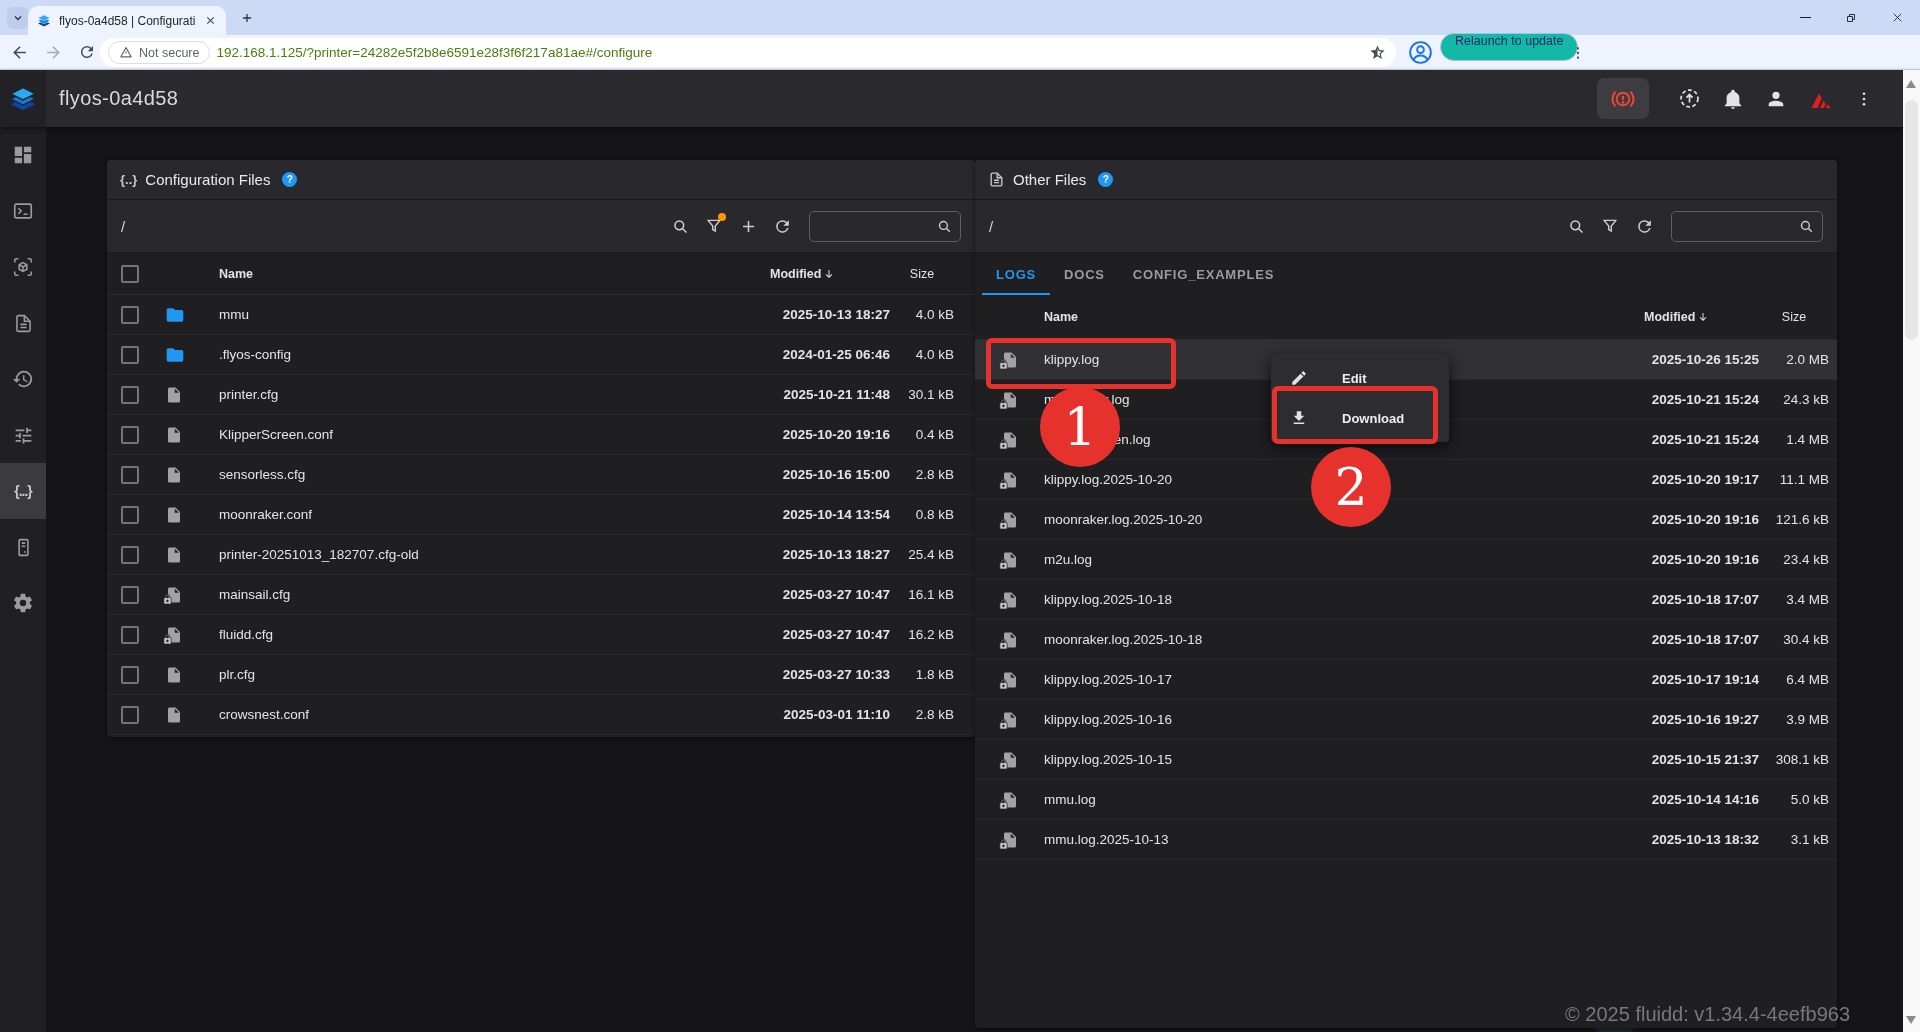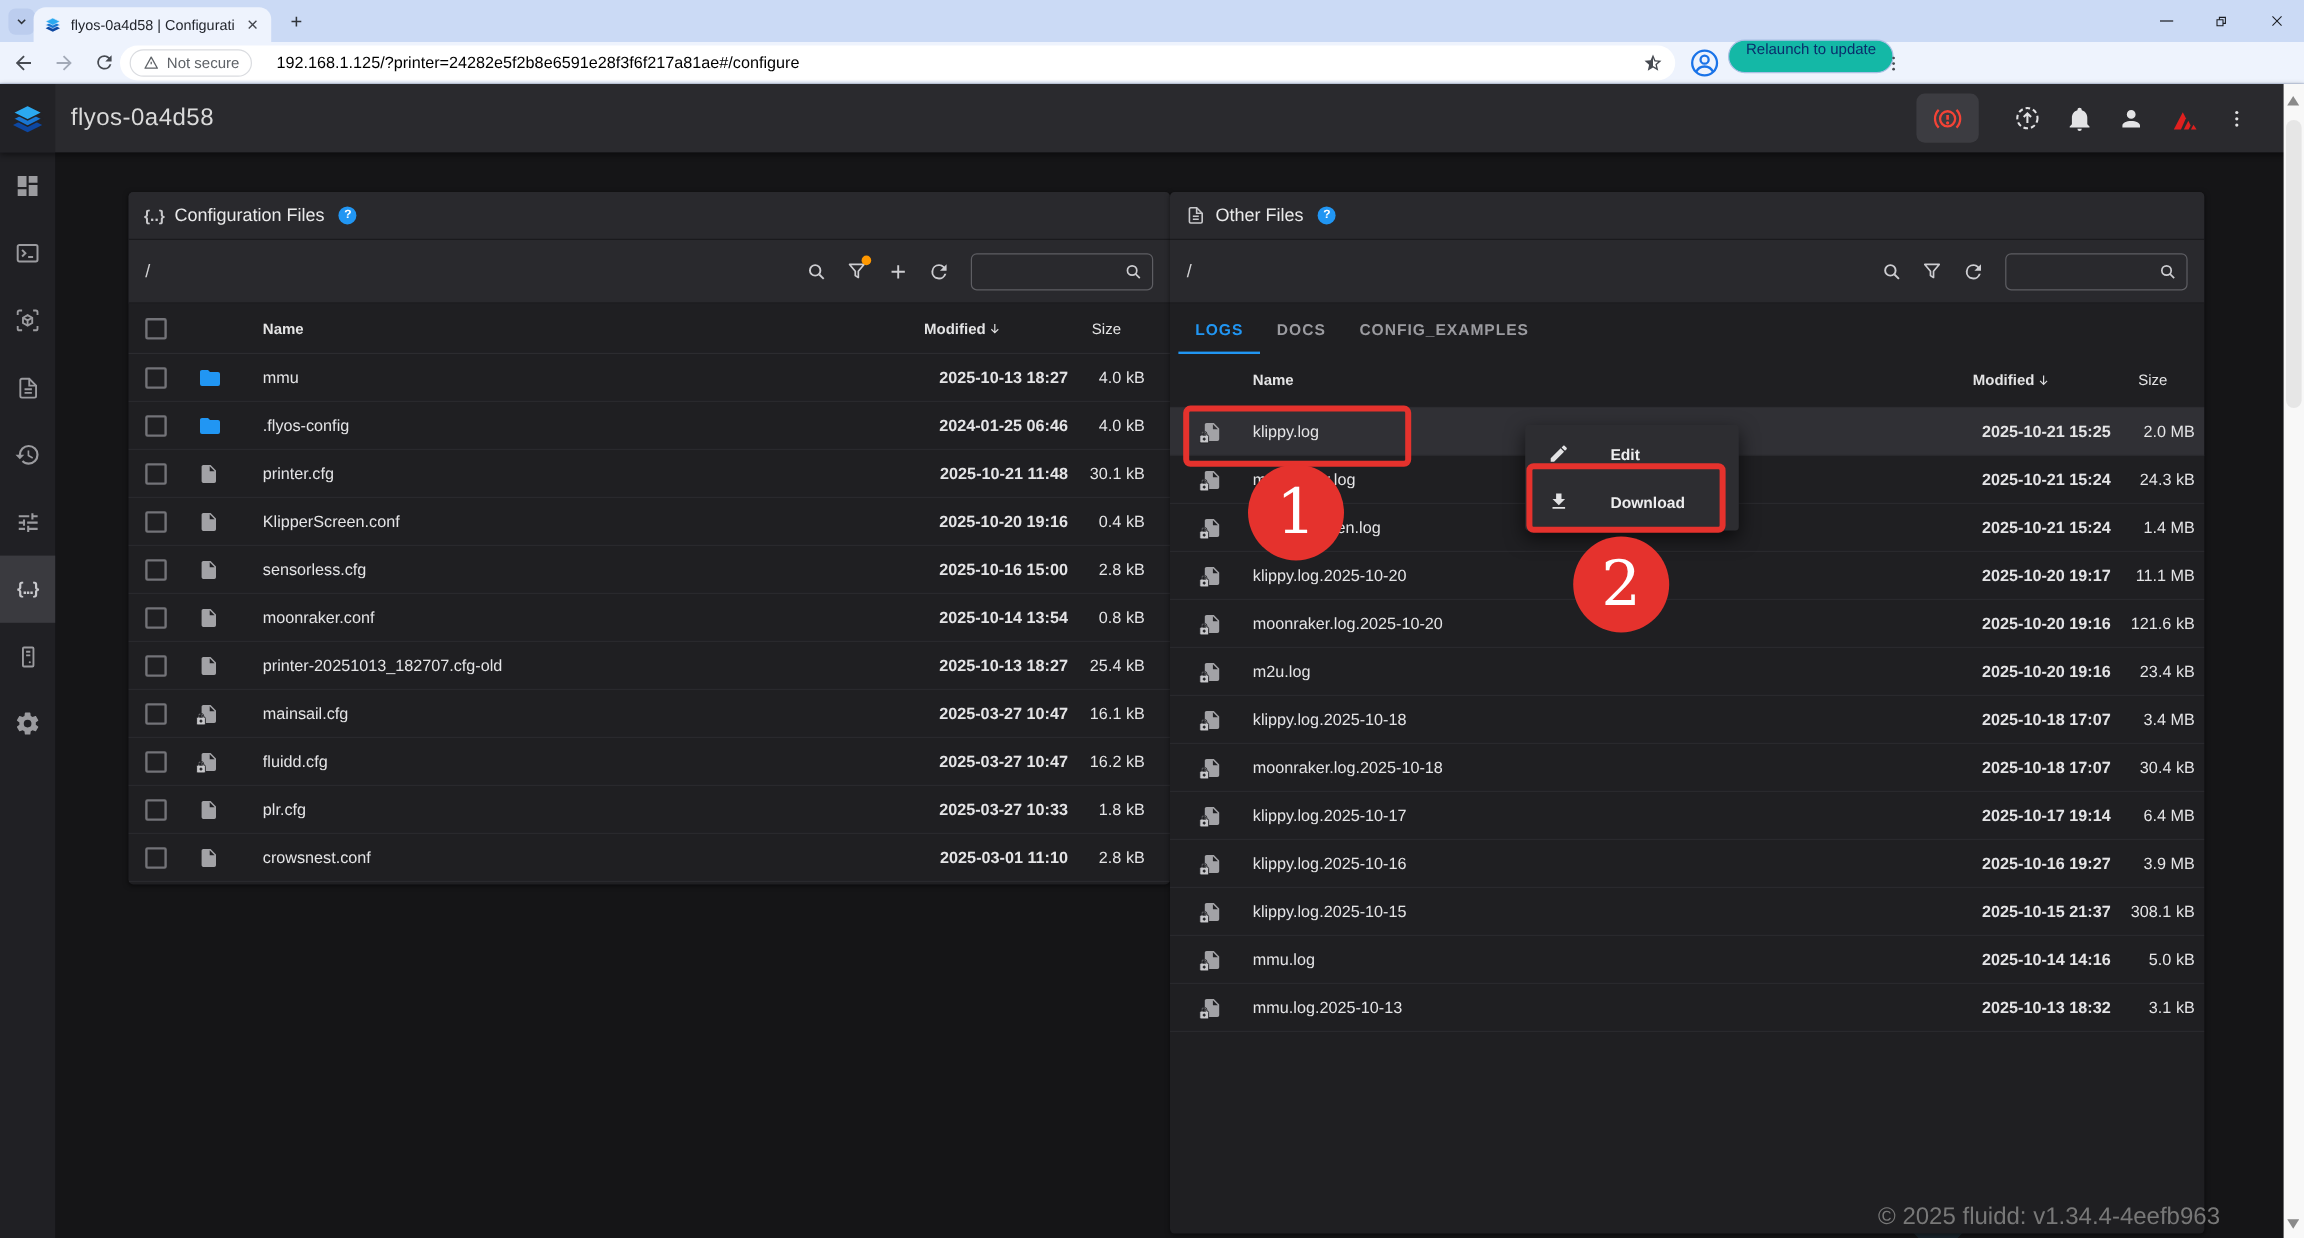--- a/index.html
+++ b/index.html
@@ -17,21 +17,21 @@
   .wincontrols{position:absolute;right:0;top:0;height:35px;display:flex}
   .winbtn{width:46px;height:35px;display:flex;align-items:center;justify-content:center;color:#1b1d22}
   .min-glyph{width:11px;height:1.4px;background:#1b1d22}
   .icn svg{display:block}
 
   .btoolbar{position:absolute;left:0;top:35px;width:1920px;height:35px;background:#eef3fd;border-bottom:1px solid #ccd6ea;display:flex;align-items:center}
   .nav-ic{width:30px;height:30px;display:flex;align-items:center;justify-content:center;margin-left:4px;color:#474b52}
   .nav-ic.dis{color:#a3aab8}
   .urlbar{position:absolute;left:100px;top:38px;width:1296px;height:29px;background:#ffffff;border-radius:15px;display:flex;align-items:center;padding:0 10px 0 8px}
   .sec-chip{display:flex;align-items:center;gap:6px;border:1px solid #dadce0;border-radius:12px;height:23px;padding:0 10px;color:#5f6368;font-size:12.5px}
-  .url-text{flex:1;margin-left:20px;font-size:13.5px;color:#000000;white-space:nowrap;overflow:hidden}
+  .url-text{flex:1;margin-left:6px;font-size:13.5px;color:#4d7c0f;white-space:nowrap;overflow:hidden}
   .star{color:#474b52}
   .profile-btn{position:absolute;left:1407px;top:39px;width:27px;height:27px;color:#1a73e8}
   .relaunch{position:absolute;left:1440px;top:33px;height:28px;padding:0 14px;border:1px solid #aabfe4;border-radius:14px;background:#14b8a6;color:#0a2d6b;font-size:12.5px;display:flex;align-items:flex-start}
   .bmenu{position:absolute;left:1568px;top:39px;width:20px;height:27px;color:#474b52;display:flex;align-items:center;justify-content:center}
 
   
   .app-header{position:absolute;left:0;top:70px;width:1920px;height:57px;background:#2a2a2e;box-shadow:0 2px 5px rgba(0,0,0,.45);z-index:5;display:flex;align-items:center}
   .logo-box{width:46px;height:57px;background:#222226;display:flex;align-items:center;justify-content:center}
   .app-title{margin-left:13px;font-size:20px;color:#dadada;letter-spacing:.4px}
   .hdr-right{position:absolute;right:47px;top:0;height:57px;display:flex;align-items:center;gap:21px}
@@ -609,21 +609,21 @@
         <div class="frow rpad hl">
           <span class="ficon rgap">
             <svg width="18" height="20" viewBox="0 0 24 24" fill="currentColor">
               <path d="M13,9V3.5L18.5,9M6,2C4.89,2 4,2.89 4,4V20A2,2 0 0,0 6,22H18A2,2 0 0,0 20,20V8L14,2H6Z"></path>
             </svg>
             <span class="lock"><svg width="11" height="11" viewBox="0 0 24 24" fill="currentColor" stroke="#1f1f22" stroke-width="1.6">
                 <path d="M12,17A2,2 0 0,0 14,15C14,13.89 13.1,13 12,13A2,2 0 0,0 10,15A2,2 0 0,0 12,17M18,8A2,2 0 0,1 20,10V20A2,2 0 0,1 18,22H6A2,2 0 0,1 4,20V10C4,8.89 4.9,8 6,8H7V6A5,5 0 0,1 12,1A5,5 0 0,1 17,6V8H18M12,3A3,3 0 0,0 9,6V8H15V6A3,3 0 0,0 12,3Z"></path>
               </svg></span>
           </span>
           <span class="cell-name">klippy.log</span>
-          <span class="cell-mod">2025-10-21 15:25</span>
+          <span class="cell-mod">2025-10-26 15:25</span>
           <span class="cell-size">2.0 MB</span>
         </div>
         <div class="frow rpad">
           <span class="ficon rgap">
             <svg width="18" height="20" viewBox="0 0 24 24" fill="currentColor">
               <path d="M13,9V3.5L18.5,9M6,2C4.89,2 4,2.89 4,4V20A2,2 0 0,0 6,22H18A2,2 0 0,0 20,20V8L14,2H6Z"></path>
             </svg>
             <span class="lock"><svg width="11" height="11" viewBox="0 0 24 24" fill="currentColor" stroke="#1f1f22" stroke-width="1.6">
                 <path d="M12,17A2,2 0 0,0 14,15C14,13.89 13.1,13 12,13A2,2 0 0,0 10,15A2,2 0 0,0 12,17M18,8A2,2 0 0,1 20,10V20A2,2 0 0,1 18,22H6A2,2 0 0,1 4,20V10C4,8.89 4.9,8 6,8H7V6A5,5 0 0,1 12,1A5,5 0 0,1 17,6V8H18M12,3A3,3 0 0,0 9,6V8H15V6A3,3 0 0,0 12,3Z"></path>
               </svg></span>

